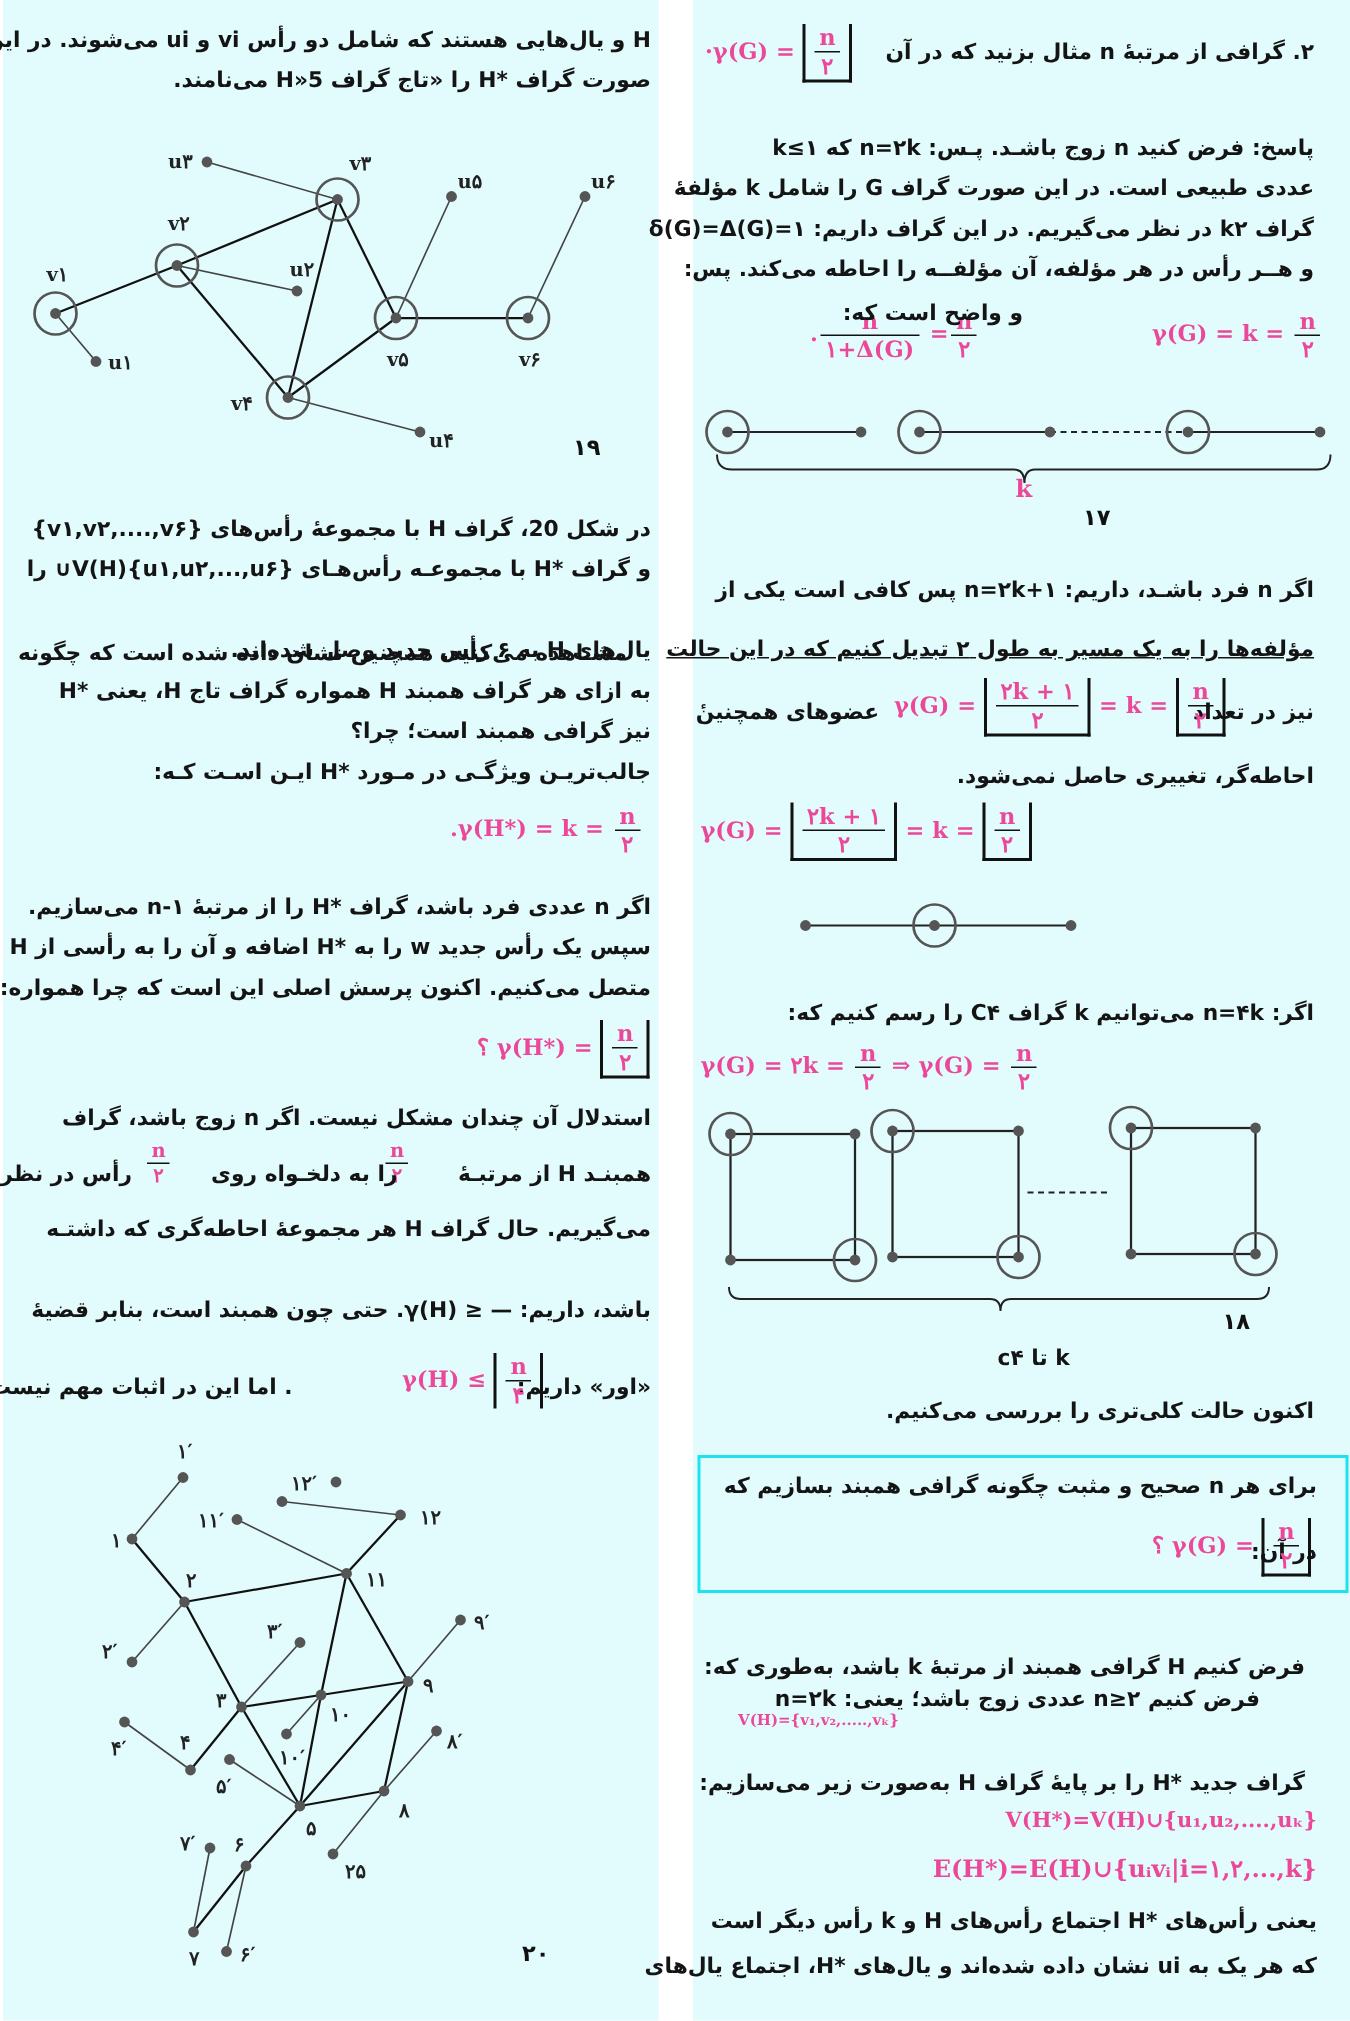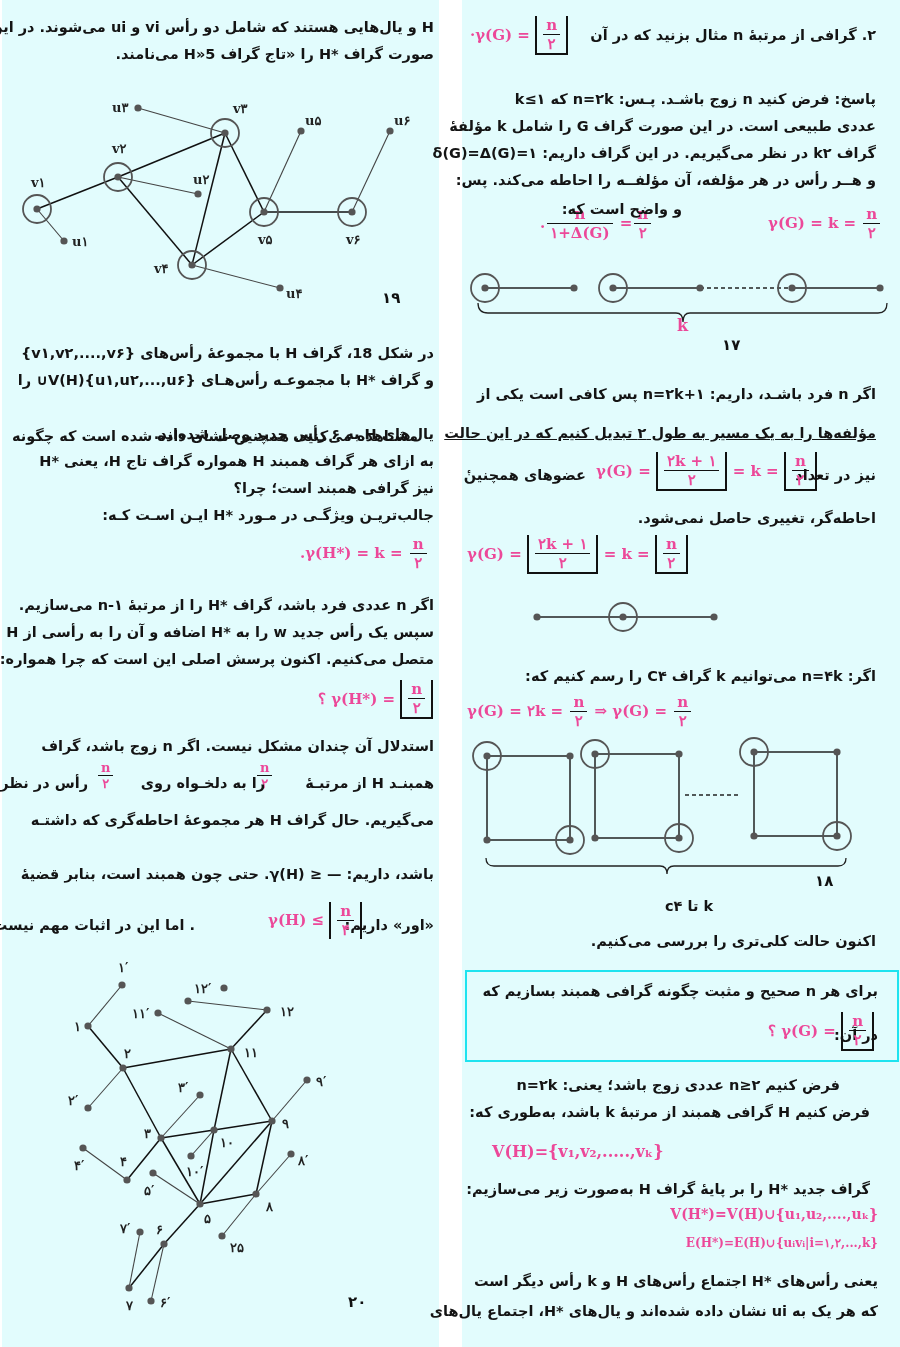--- a/index.html
+++ b/index.html
@@ -80,21 +80,21 @@
     <text x="112" y="112" font-family="DejaVu Serif, serif" font-weight="bold" font-size="13" fill="#222">u۳</text>
     <circle cx="280" cy="288" r="3.6" fill="#555555"></circle>
     <text x="286" y="298" font-family="DejaVu Serif, serif" font-weight="bold" font-size="13" fill="#222">u۴</text>
     <circle cx="301" cy="131" r="3.6" fill="#555555"></circle>
     <text x="305" y="125" font-family="DejaVu Serif, serif" font-weight="bold" font-size="13" fill="#222">u۵</text>
     <circle cx="390" cy="131" r="3.6" fill="#555555"></circle>
     <text x="394" y="125" font-family="DejaVu Serif, serif" font-weight="bold" font-size="13" fill="#222">u۶</text>
   </svg>
 <div class="caption" style="left:382px;top:289px;">۱۹</div>
 
-<div class="txt" style="right:466px;top:340px;">در شکل 18، گراف H با مجموعهٔ رأس‌های {v۱,v۲,....,v۶}</div>
+<div class="txt" style="right:466px;top:340px;">در شکل 20، گراف H با مجموعهٔ رأس‌های {v۱,v۲,....,v۶}</div>
 <div class="txt" style="right:466px;top:367px;">و گراف *H با مجموعـه رأس‌هـای {u۱,u۲,...,u۶}V(H)∪ را</div>
 <div class="txt" style="right:482px;top:394px;margin-top:29px;">مشـاهده می‌کنید. همچنین نشان داده شده است که چگونه</div>
 <div class="txt" style="right:466px;top:421px;">یال‌های H به ۶ رأس جدید وصل شده‌اند.</div>
 <div class="txt" style="right:466px;top:448px;">به ازای هر گراف همبند H همواره گراف تاج H، یعنی *H</div>
 <div class="txt" style="right:466px;top:475px;">نیز گرافی همبند است؛ چرا؟</div>
 <div class="txt" style="right:466px;top:502px;">جالب‌تریـن ویژگـی در مـورد *H ایـن اسـت کـه:</div>
 
 <div class="math" style="left:300px;top:535px;">
   <span>.γ(H*) = k =</span>
   <span class="frac"><span class="num">n</span><span class="den">۲</span></span>
@@ -318,20 +318,20 @@
 <div class="txt" style="right:24px;top:928px;">اکنون حالت کلی‌تری را بررسی می‌کنیم.</div>
 
 <div id="qbox"></div>
 <div class="txt" style="right:22px;top:978px;">برای هر n صحیح و مثبت چگونه گرافی همبند بسازیم که</div>
 <div class="txt" style="right:22px;top:1022px;">در آن:</div>
 <div class="math" style="left:768px;top:1012px;">
   <span>؟ γ(G) =</span>
   <span class="floor"><span class="frac"><span class="num">n</span><span class="den">۲</span></span></span>
 </div>
 
-<div class="txt" style="right:60px;top:1072px;">فرض کنیم ۲≤n عددی زوج باشد؛ یعنی: n=۲k</div>
+<div class="txt" style="right:60px;top:1120px;">فرض کنیم ۲≤n عددی زوج باشد؛ یعنی: n=۲k</div>
 <div class="txt" style="right:30px;top:1099px;">فرض کنیم H گرافی همبند از مرتبهٔ k باشد، به‌طوری که:</div>
-<div class="math" style="left:492px;top:1142px;font-size:16px;">V(H)={v₁,v₂,.....,vₖ}</div>
+<div class="math" style="left:492px;top:1142px;font-size:10px;">V(H)={v₁,v₂,.....,vₖ}</div>
 <div class="txt" style="right:30px;top:1176px;">گراف جدید *H را بر پایهٔ گراف H به‌صورت زیر می‌سازیم:</div>
 <div class="math" style="right:22px;top:1206px;font-size:14px;">V(H*)=V(H)∪{u₁,u₂,....,uₖ}</div>
-<div class="math" style="right:22px;top:1236px;font-size:12px;">E(H*)=E(H)∪{uᵢvᵢ|i=۱,۲,...,k}</div>
+<div class="math" style="right:22px;top:1236px;font-size:16px;">E(H*)=E(H)∪{uᵢvᵢ|i=۱,۲,...,k}</div>
 <div class="txt" style="right:22px;top:1268px;">یعنی رأس‌های *H اجتماع رأس‌های H و k رأس دیگر است</div>
 <div class="txt" style="right:22px;top:1298px;">که هر یک به ui نشان داده شده‌اند و یال‌های *H، اجتماع یال‌های</div>
 
 </body></html>

